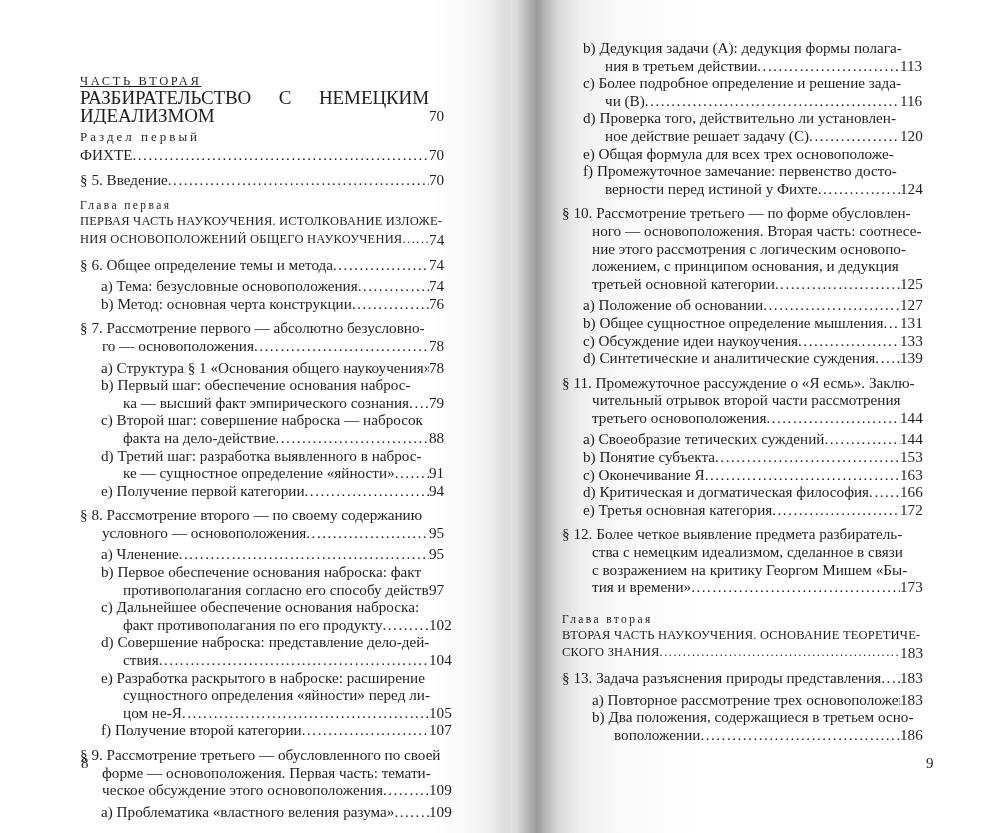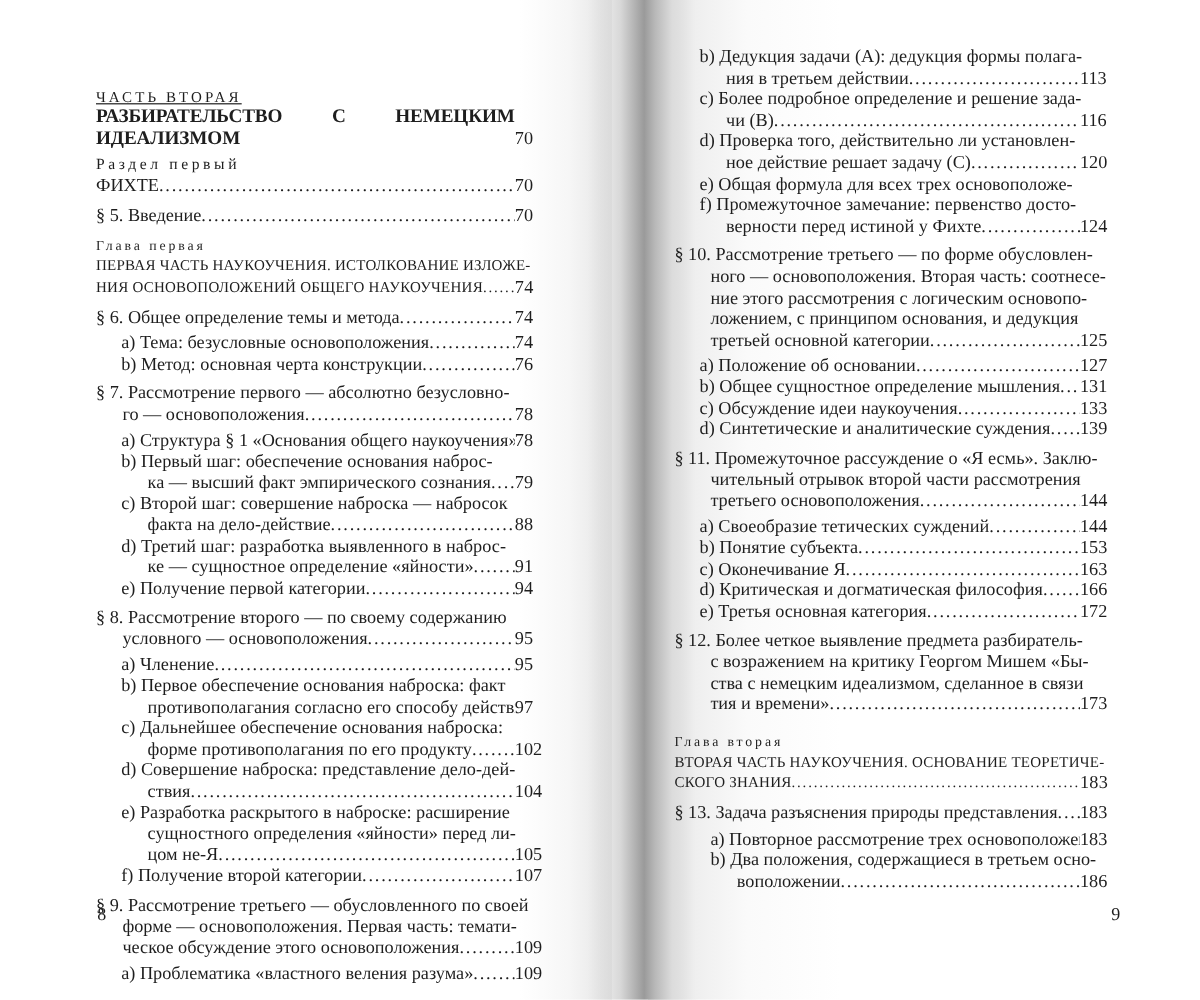--- a/index.html
+++ b/index.html
@@ -20,21 +20,21 @@
   }
   .page-right {
     position: absolute; left: 540px; top: 0; width: 460px; height: 833px;
     background: linear-gradient(to right, #d6d6d6 0%, #eeeeee 8%, #fafafa 18%, #ffffff 35%);
   }
   .col { position: absolute; font-size: 15.2px; line-height: 17.6px; }
   .col-left { left: 80px; top: 73px; width: 385px; }
   .col-right { left: 583px; top: 39px; width: 353px; }
 
   .part-label { font-size: 12.5px; letter-spacing: 2.6px; line-height: 16px; margin: 0; text-decoration: underline; }
-  .part-title { font-size: 16px; letter-spacing: -0.1px; margin: 0; font-weight: bold; }
+  .part-title { font-size: 19px; letter-spacing: -0.1px; margin: 0; }
   .section-label { font-size: 13px; letter-spacing: 3px; line-height: 18px; margin-top: 4px; }
   .chapter-label { font-size: 11.5px; letter-spacing: 2.4px; line-height: 15px; font-weight: normal; margin-top: 10px; }
   .caps { font-size: 12.5px; letter-spacing: 0.2px; }
 
   .entry { display: flex; align-items: flex-end; justify-content: space-between; margin: 0; }
   .entry .t { flex: 1; text-align: justify; }
   .entry .p { width: 36px; text-align: left; flex: none; }
   .entry.gap { margin-top: 7px; }
   .entry.sub { padding-left: 21px; }
 
@@ -174,21 +174,21 @@
     <div style="padding-left:21px">b) Первое обеспечение основания наброска: факт</div>
     <div class="entry" style="padding-left:43px">
       <span class="t lastline">
           <span class="txt">противополагания согласно его способу действия</span>
         </span>
       <span class="p">97</span>
     </div>
     <div style="padding-left:21px">c) Дальнейшее обеспечение основания наброска:</div>
     <div class="entry" style="padding-left:43px">
       <span class="t lastline">
-          <span class="txt">форме противополагания по его продукту</span>
+          <span class="txt">факт противополагания по его продукту</span>
           <span class="dots"></span>
         </span>
       <span class="p">102</span>
     </div>
     <div style="padding-left:21px">d) Совершение наброска: представление дело-дей-</div>
     <div class="entry" style="padding-left:43px">
       <span class="t lastline">
           <span class="txt">ствия</span>
           <span class="dots"></span>
         </span>
@@ -344,22 +344,22 @@
     </div>
     <div class="entry">
       <span class="t lastline">
           <span class="txt">e) Третья основная категория</span>
           <span class="dots"></span>
         </span>
       <span class="p">172</span>
     </div>
 
     <div style="margin-top:7px; margin-left:-21px">§ 12. Более четкое выявление предмета разбиратель-</div>
+    <div style="padding-left:9px">ства с немецким идеализмом, сделанное в связи</div>
     <div style="padding-left:9px">с возражением на критику Георгом Мишем «Бы-</div>
-    <div style="padding-left:9px">ства с немецким идеализмом, сделанное в связи</div>
     <div class="entry" style="padding-left:9px">
       <span class="t lastline">
           <span class="txt">тия и времени»</span>
           <span class="dots"></span>
         </span>
       <span class="p">173</span>
     </div>
 
     <div class="chapter-label" style="margin-left:-21px; margin-top:16px">Глава вторая</div>
     <div class="caps" style="margin-left:-21px">ВТОРАЯ ЧАСТЬ НАУКОУЧЕНИЯ. ОСНОВАНИЕ ТЕОРЕТИЧЕ-</div>

